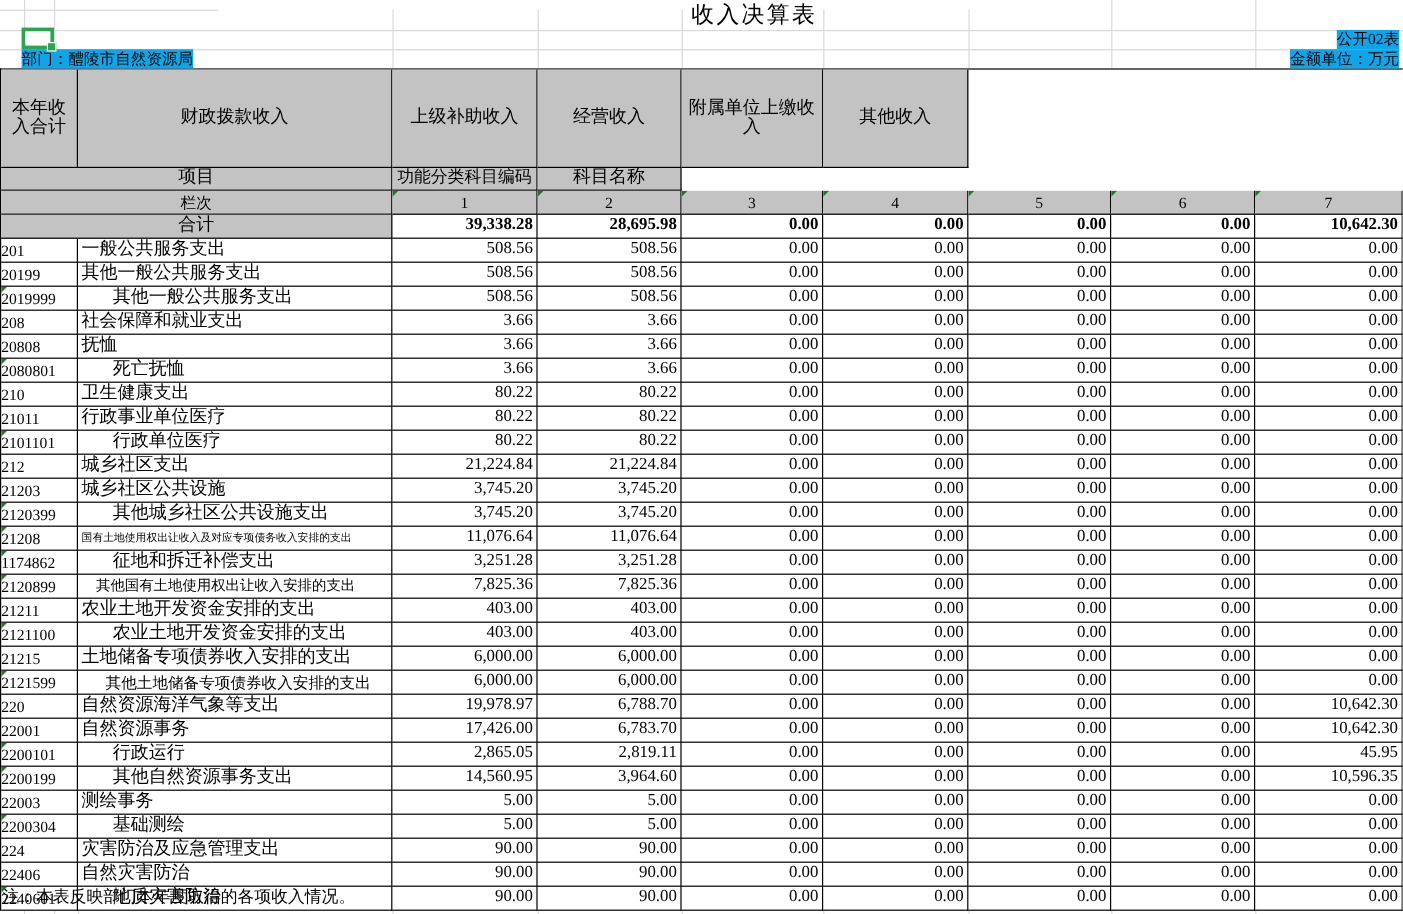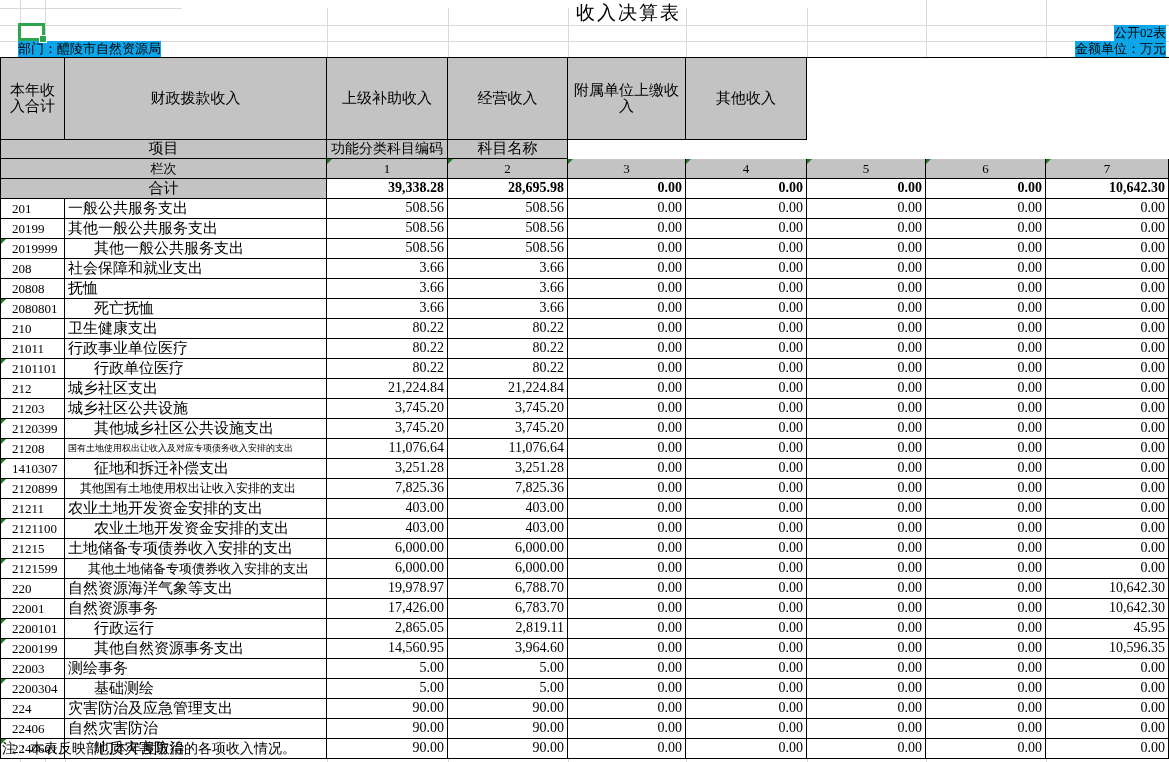--- a/index.html
+++ b/index.html
@@ -37,21 +37,21 @@
     border-right:1px solid #000;border-bottom:1px solid #000;
     display:flex;align-items:center;overflow:hidden;
     font-size:15px;line-height:1.05;
   }
   .gray{background:var(--hdrbg,#c3c3c3);}
   .center{justify-content:center;text-align:center;}
   .right{justify-content:flex-end;text-align:right;padding-right:3px;}
   .bold{font-weight:bold;}
   .span2{grid-column:1/3;}
   .hdr2{grid-row:1/3;padding:0 4px;}
-  .codecell{font-size:13px;padding-left:11px;}
+  .codecell{font-size:13px;padding-left:0;}
   .namecell{padding-left:3px;}
   .ind1{padding-left:29px;}
   .fxs{font-size:9px;padding-left:3px;}
   .fsm{font-size:12px;padding-left:15px;}
   .fmd{font-size:13px;padding-left:23px;}
   .num{font-size:14px;}
   .lanci{font-size:13px;}
   .codehdr{font-size:14px;padding:0 1px;text-align:center;justify-content:center;}
   .tri{position:absolute;top:0;left:0;width:0;height:0;
     border-top:5px solid var(--tri,#1E7B21);border-right:5px solid transparent;}
@@ -505,21 +505,21 @@
       <div class="c right num">
         <span>0.00</span>
       </div>
       <div class="c right num">
         <span>0.00</span>
       </div>
       <div class="c right num">
         <span>0.00</span>
       </div>
       <div class="c codecell">
-        <span>1410307</span>
+        <span>1174862</span>
         <span class="tri"></span>
       </div>
       <div class="c namecell ind1">
         <span>征地和拆迁补偿支出</span>
       </div>
       <div class="c right num">
         <span>3,251.28</span>
       </div>
       <div class="c right num">
         <span>3,251.28</span>

